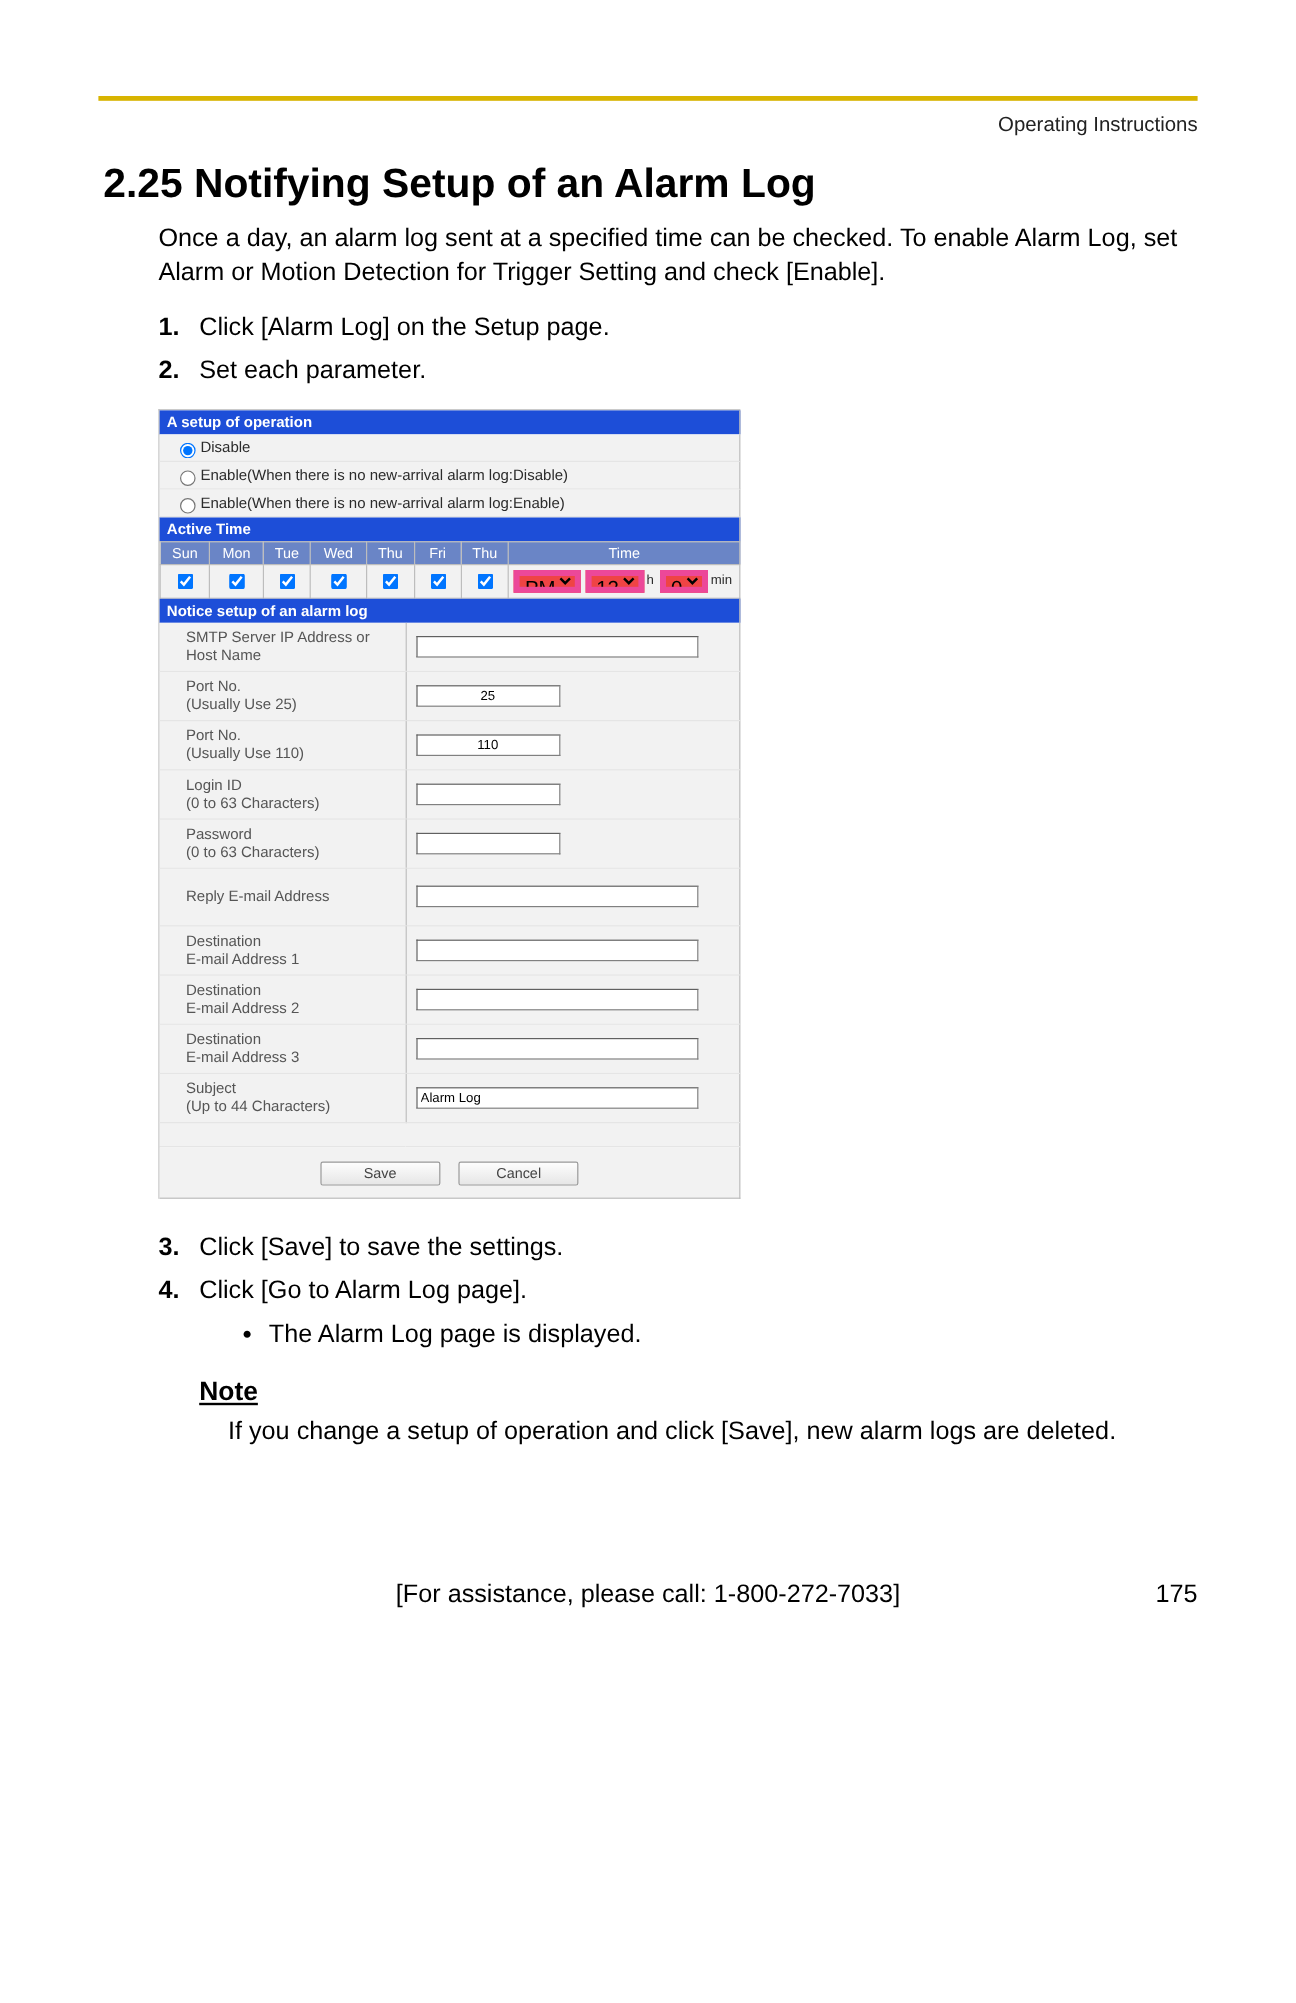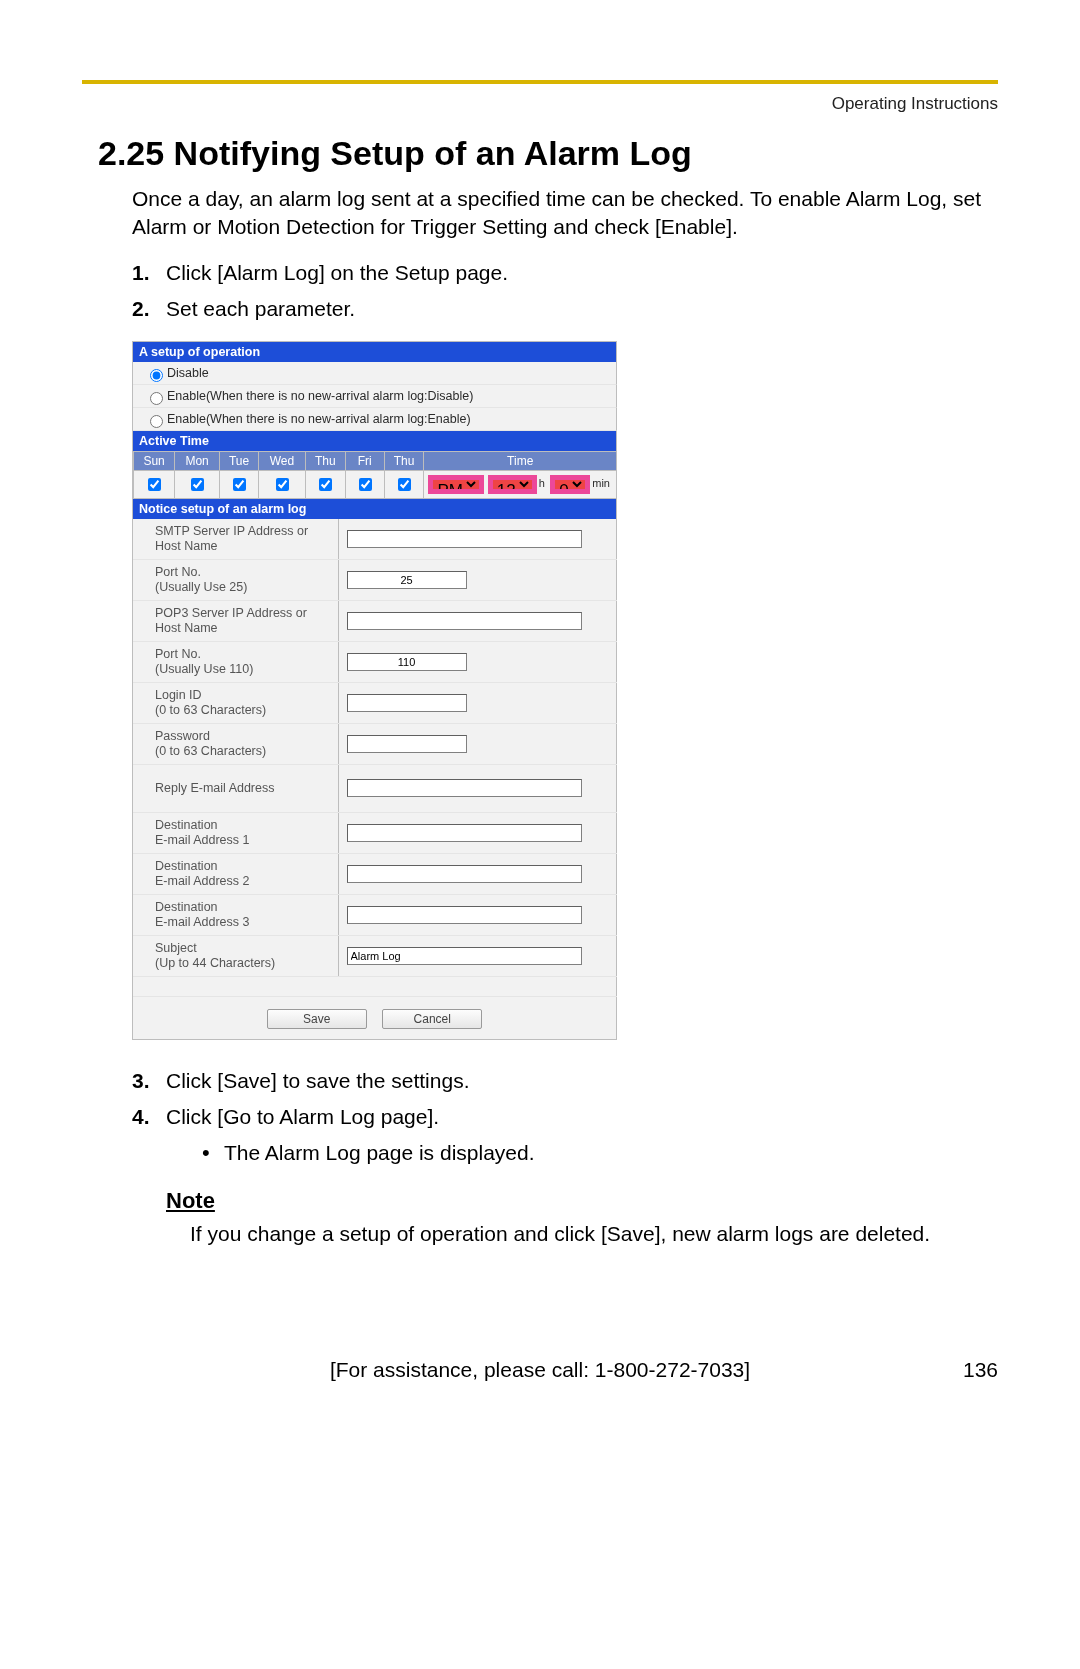--- a/index.html
+++ b/index.html
@@ -21,21 +21,21 @@
   }
   .header-running {
     text-align: right;
     font-size: 17px;
     color: #222;
     margin-bottom: 20px;
   }
   h1.section-title {
     font-size: 34px;
     font-weight: bold;
-    margin: 18px 0 12px 16px;
+    margin: 18px 0 12px 4px;
   }
   .intro {
     font-size: 21px;
     line-height: 1.35;
     margin: 0 0 16px 0;
     padding-left: 50px;
   }
   ol.steps {
     list-style: none;
     padding: 0 0 0 50px;
@@ -296,24 +296,20 @@
       <tbody>
           <tr>
         <td class="label">SMTP Server IP Address or Host Name</td>
         <td><input type="text" class="w-wide" style=""></td>
       </tr>
       <tr>
         <td class="label">Port No.<br>(Usually Use 25)</td>
         <td><input type="text" class="w-short" value="25" style=""></td>
       </tr>
       <tr>
-        <td class="label">POP3 Server IP Address or Host Name</td>
-        <td><input type="text" class="w-wide" style=""></td>
-      </tr>
-      <tr>
         <td class="label">Port No.<br>(Usually Use 110)</td>
         <td><input type="text" class="w-short" value="110" style=""></td>
       </tr>
       <tr>
         <td class="label">Login ID<br>(0 to 63 Characters)</td>
         <td><input type="text" class="w-short" style=""></td>
       </tr>
       <tr>
         <td class="label">Password<br>(0 to 63 Characters)</td>
         <td><input type="password" class="w-short" style=""></td>
@@ -361,15 +357,15 @@
         <li>The Alarm Log page is displayed.</li>
       </ul>
     </li>
   </ol>
 
   <div class="note-heading">Note</div>
   <p class="note-body">If you change a setup of operation and click [Save], new alarm logs are deleted.</p>
 
   <div class="footer">
     <span>[For assistance, please call: 1-800-272-7033]</span>
-    <span class="pagenum">136</span>
+    <span class="pagenum">175</span>
   </div>
 </div>
 
 </body></html>

